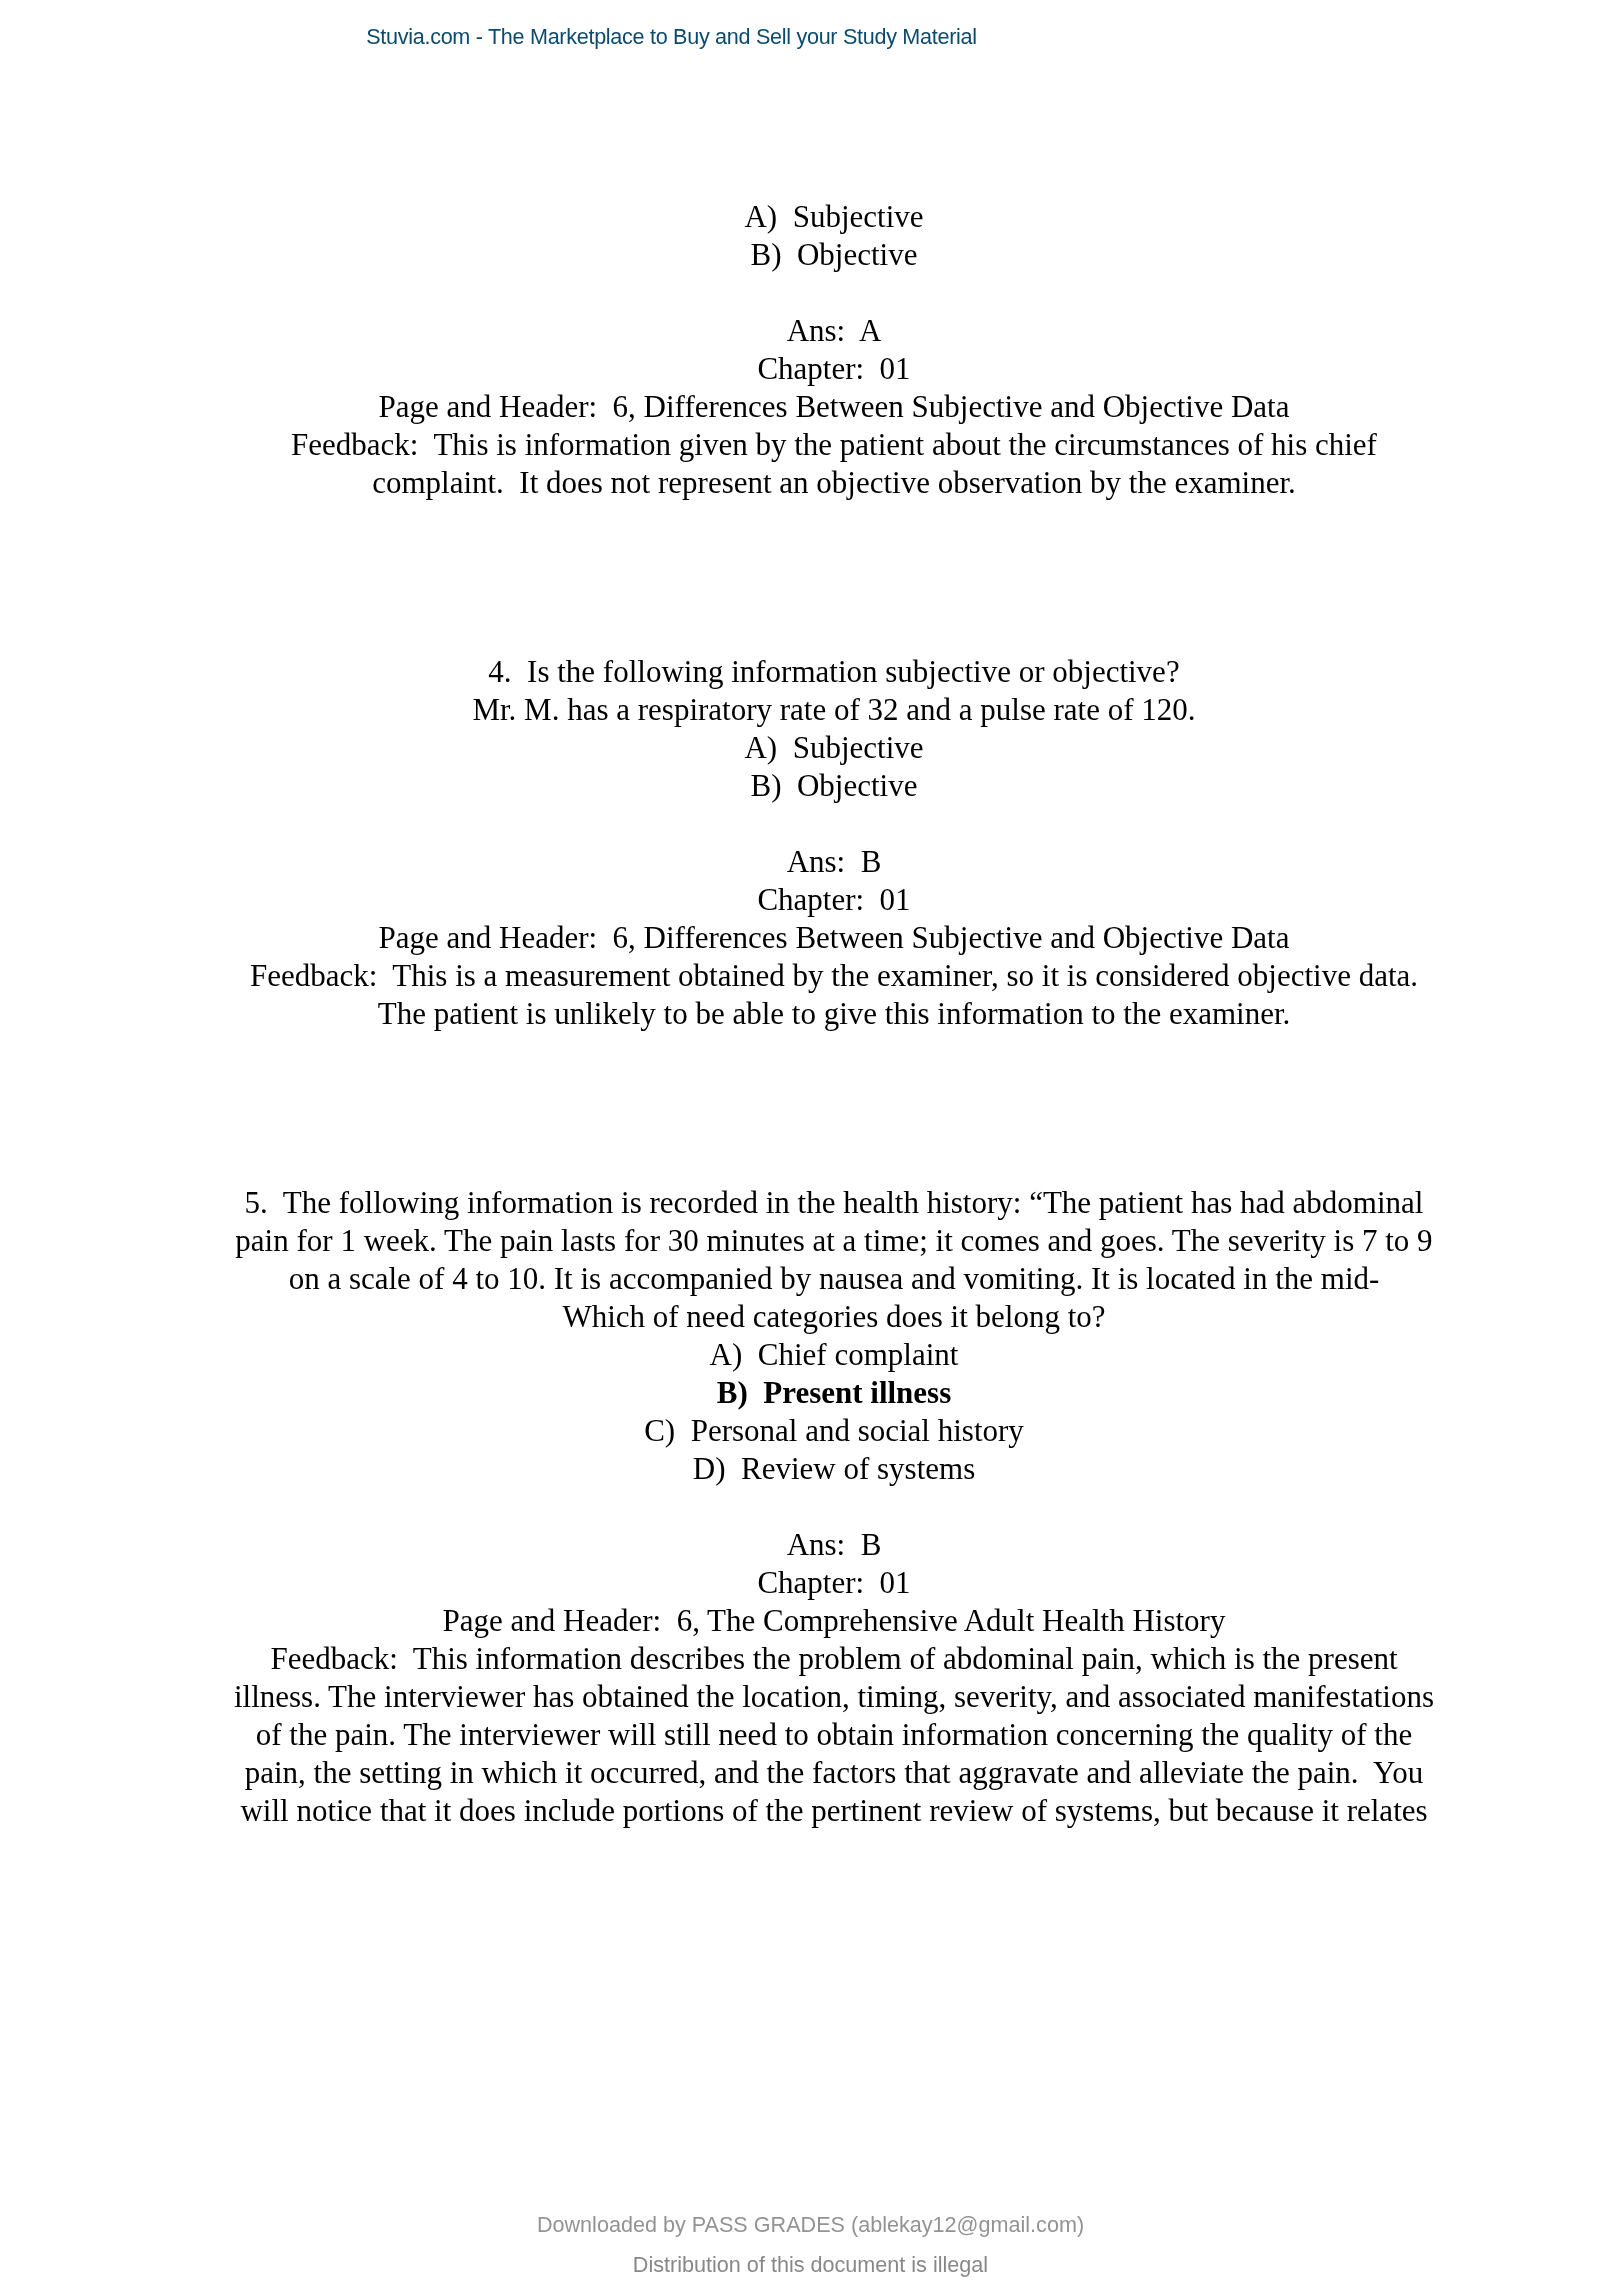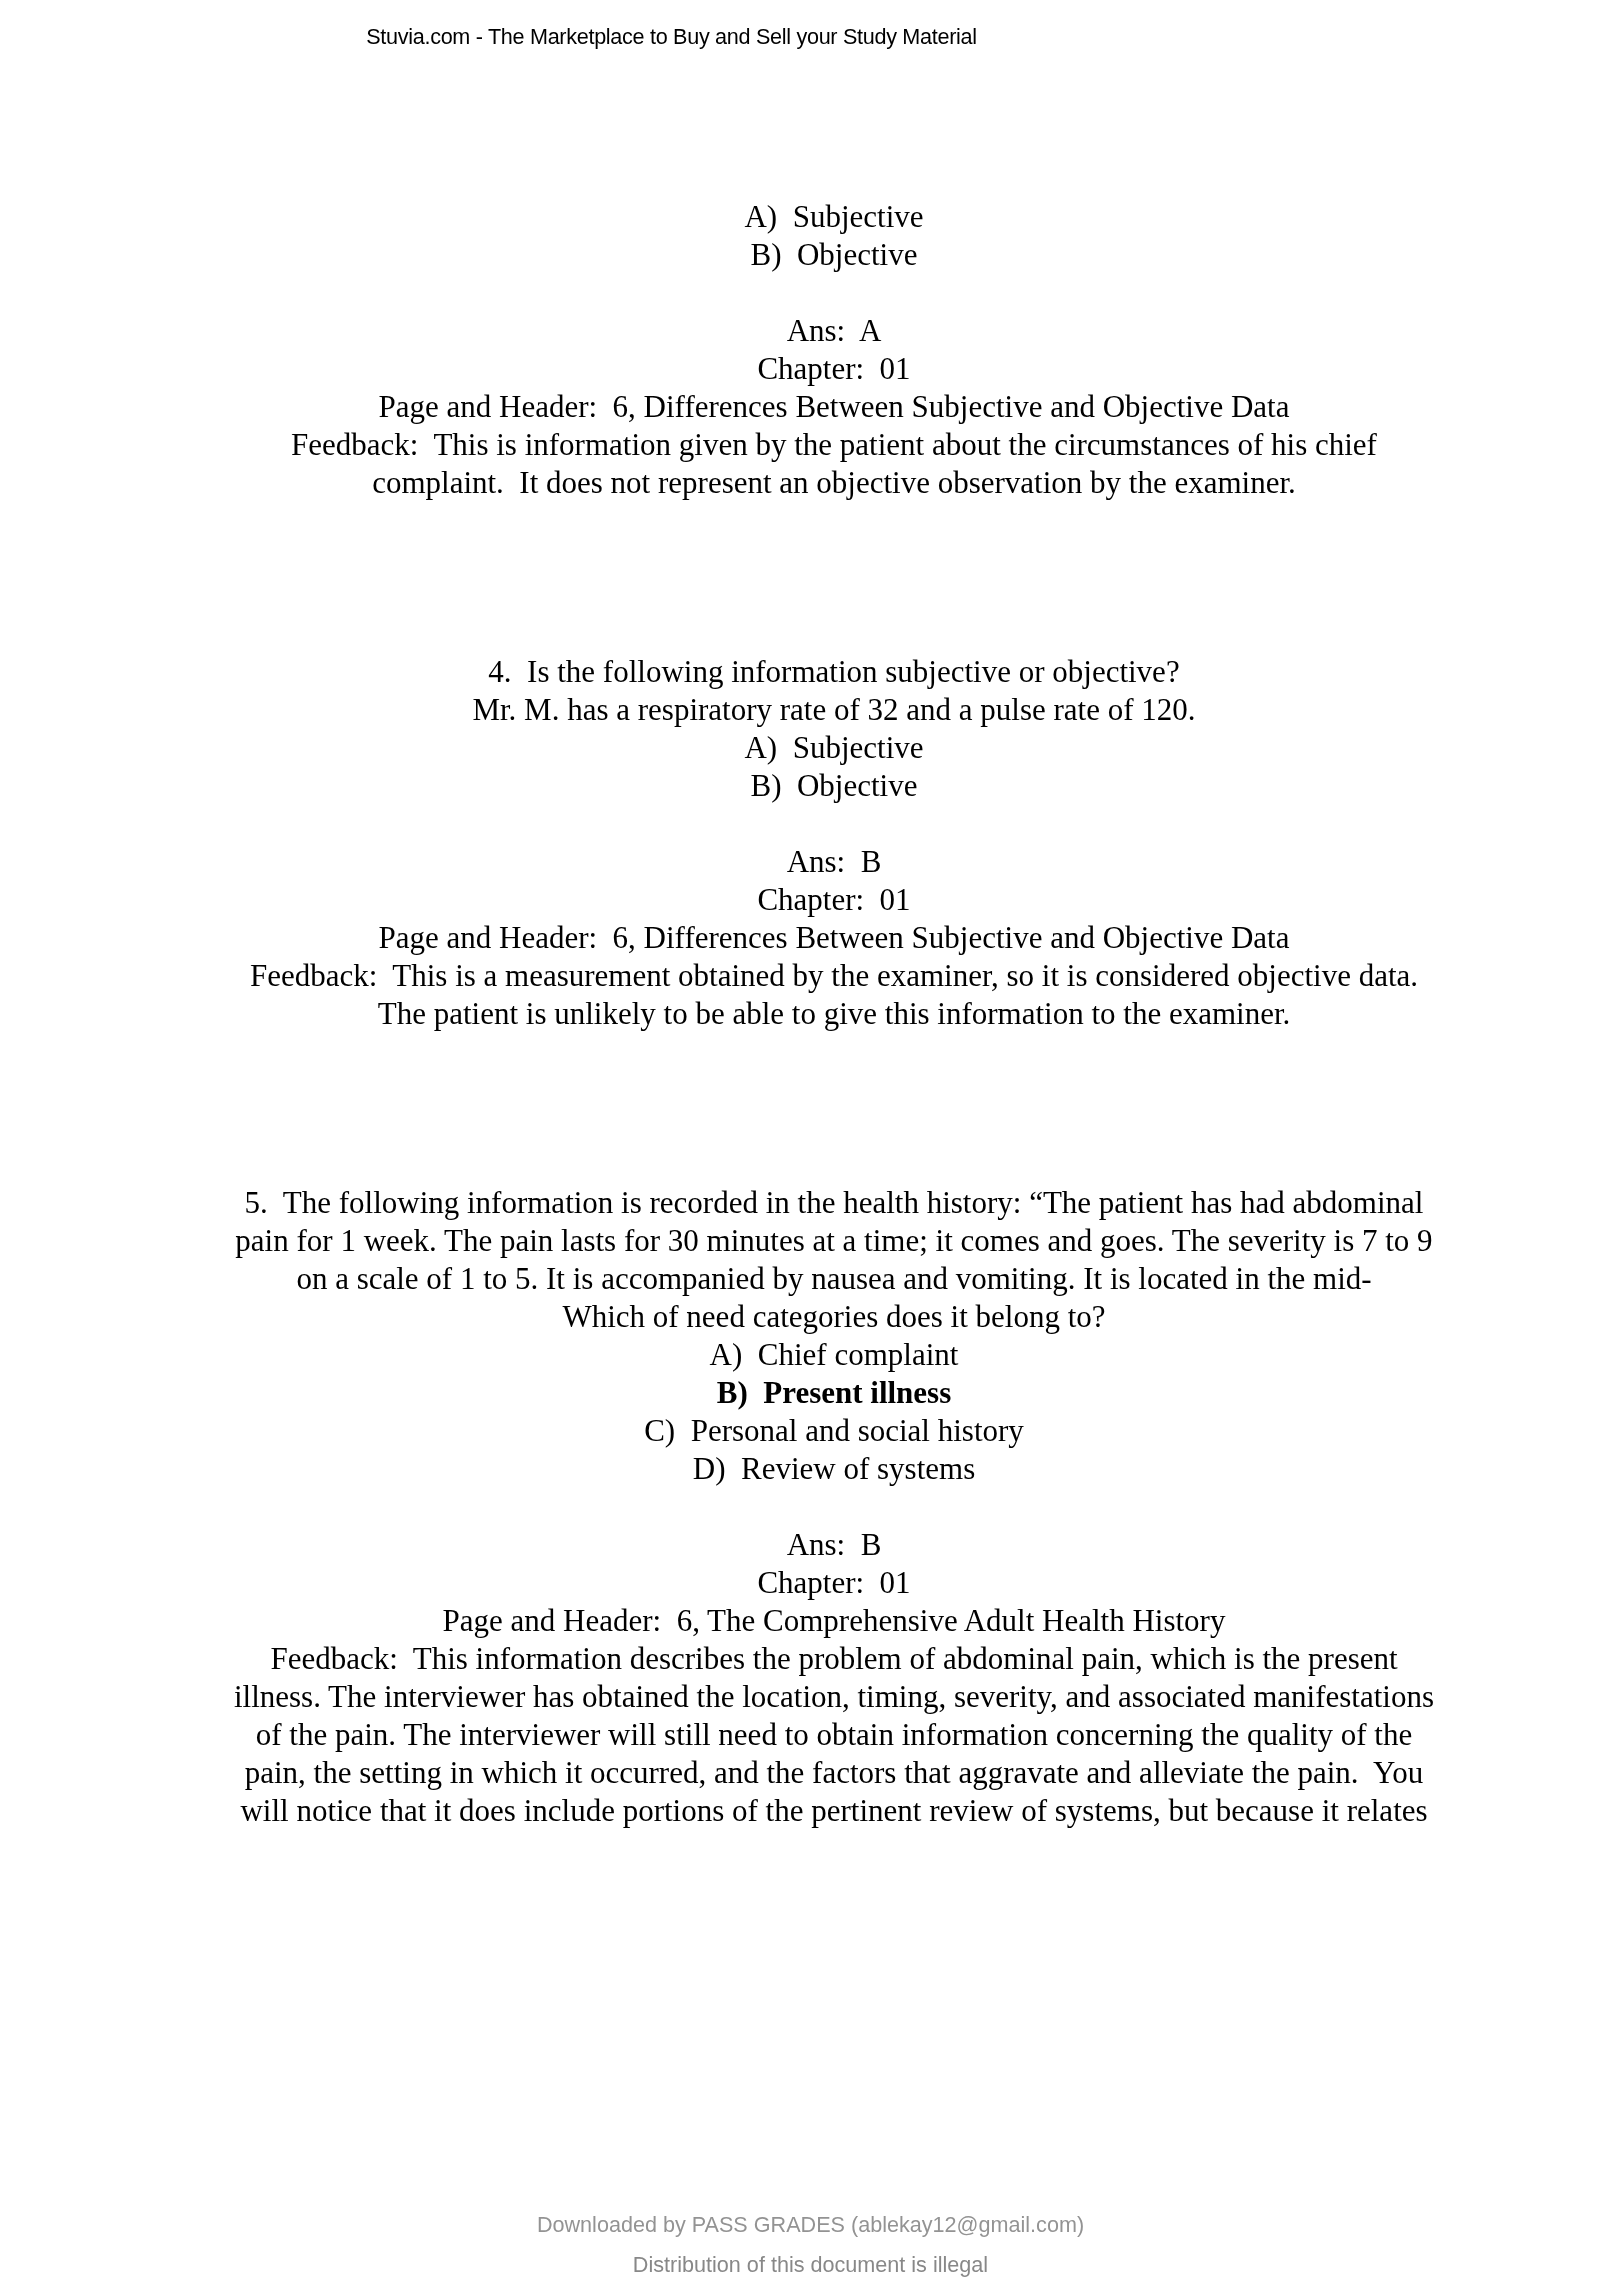--- a/index.html
+++ b/index.html
@@ -14,21 +14,21 @@
       overflow: hidden;
     }
     .header-watermark {
       position: absolute;
       top: 23.5px;
       left: 0;
       width: 1343px;
       text-align: center;
       font-family: "Liberation Sans", sans-serif;
       font-size: 21.6px;
-      color: #000000;
+      color: #0c4a6e;
       letter-spacing: -0.3px;
     }
     .page-body {
       position: absolute;
       left: 197px;
       top: 198px;
       width: 1274px;
       font-family: "Liberation Serif", serif;
       font-size: 31px;
       line-height: 38px;
@@ -116,21 +116,21 @@
     <span class="line">Page and Header:  6, Differences Between Subjective and Objective Data</span>
     <span class="line">Feedback:  This is a measurement obtained by the examiner, so it is considered objective data.</span>
     <span class="line">The patient is unlikely to be able to give this information to the examiner.</span>
   </div>
 
   <span class="gap-large"></span>
 
   <div class="question-block">
     <span class="line">5.  The following information is recorded in the health history: “The patient has had abdominal</span>
     <span class="line">pain for 1 week. The pain lasts for 30 minutes at a time; it comes and goes. The severity is 7 to 9</span>
-    <span class="line">on a scale of 1 to 5. It is accompanied by nausea and vomiting. It is located in the mid-</span>
+    <span class="line">on a scale of 4 to 10. It is accompanied by nausea and vomiting. It is located in the mid-</span>
     <span class="line">Which of need categories does it belong to?</span>
     <span class="line">A)  Chief complaint</span>
     <span class="line bold">B)  Present illness</span>
     <span class="line">C)  Personal and social history</span>
     <span class="line">D)  Review of systems</span>
     <span class="blank"></span>
     <span class="line">Ans:  B</span>
     <span class="line">Chapter:  01</span>
     <span class="line">Page and Header:  6, The Comprehensive Adult Health History</span>
     <span class="line">Feedback:  This information describes the problem of abdominal pain, which is the present</span>

